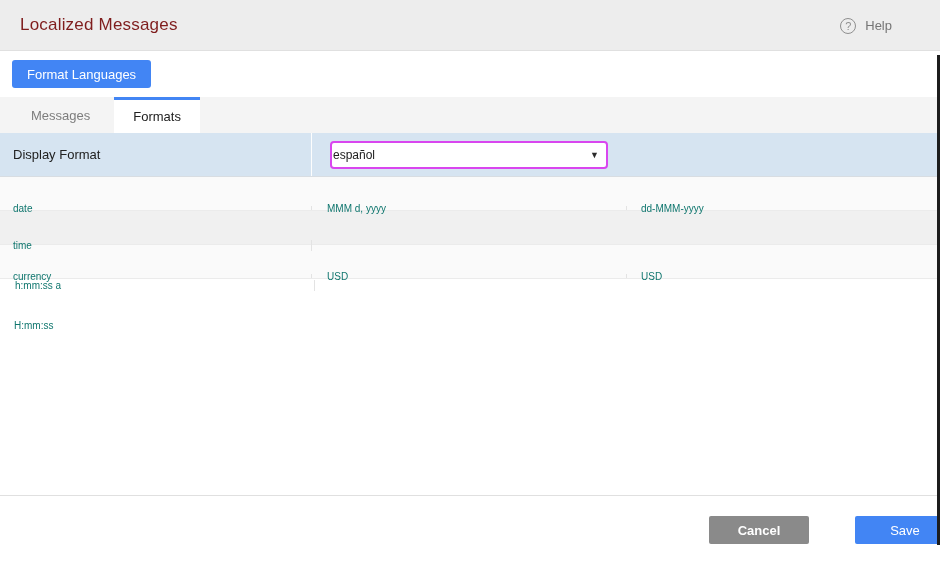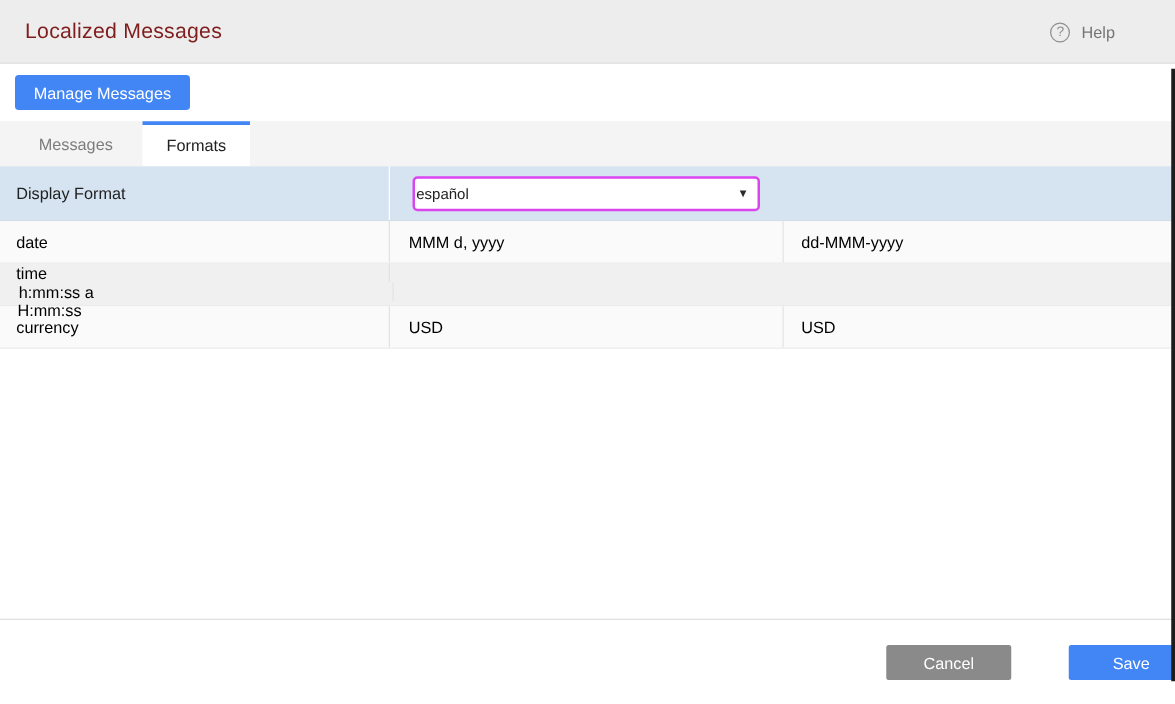--- a/index.html
+++ b/index.html
@@ -29,59 +29,59 @@
     color:#7d7d7d; cursor:pointer; }
   .tab-messages { margin-left:7px; }
   .tab-active { background:#fff; color:#212121; border-top:3px solid #4285f4; padding:0 19px; }
 
   
   .table { position:absolute; top:133px; left:0; width:940px; }
   .thead { display:flex; height:44px; background:#d6e4f1; border-bottom:1px solid #d8dde2; }
   .th { font-size:13px; color:#212121; display:flex; align-items:center; }
   .row { display:flex; height:34px; background:#fafafa; border-bottom:1px solid #ebebeb; }
   .row-alt { background:#f0f0f0;flex-direction:column; }
-  .cell { font-size:13px; color:#000000; display:flex; align-items:center; }
+  .cell { font-size:10px; color:#0f766e; display:flex; align-items:center;margin-top:29px; }
   .c1 { width:312px; padding-left:13px; border-right:1px solid #e3e3e3; }
   .c2 { width:315px; padding-left:15px; border-right:1px solid #e3e3e3; }
   .c3 { flex:1; padding-left:14px; }
   .thead .c1, .thead .c2 { border-right:1px solid #fdfdfd; }
   .thead .c3 { padding-left:0; }
 
   
   .lang-select { position:relative; margin-left:18px; width:278px; height:28px; background:#fff;
     border:2px solid #d946ef; border-radius:4px; display:flex; align-items:center;
     padding-left:1px; font-size:12px; color:#212121; cursor:pointer; align-self:center; }
   .dropdown-arrow { position:absolute; right:7px; top:50%; transform:translateY(-50%);
     font-size:9px; color:#2b2b2b; line-height:1; }
 
   
   .footer-divider { position:absolute; top:495px; left:0; width:940px; height:1px; background:#e0e0e0; }
   .btn { position:absolute; top:516px; width:100px; height:28px; border:none; border-radius:2px;
     color:#fff; font-size:13px; font-family:inherit; cursor:pointer; }
-  .btn-cancel { left:709px; background:#8a8a8a; }
+  .btn-cancel { left:709px; background:#8a8a8a;font-weight:bold; }
   .btn-save { left:823px; background:#4285f4;margin-left:32px; }
 
   
   .right-scrollbar { position:absolute; right:0; top:55px; width:3px; height:490px; background:#1d1d1d; }
 </style>
 </head>
 <body>
 
 <div class="screen">
 
   <div class="app-header">
     <div class="app-title">Localized Messages</div>
     <div class="help">
       <span class="help-icon">?</span>
       <span>Help</span>
     </div>
   </div>
 
   <div class="toolbar">
-    <button class="btn-manage">Manage Messages</button>
+    <button class="btn-manage">Format Languages</button>
   </div>
 
   <div class="tabbar">
     <div class="tab tab-messages">Messages</div>
     <div class="tab tab-active">Formats</div>
   </div>
 
   <div class="table">
     <div class="thead">
       <div class="th c1">Display Format</div>

